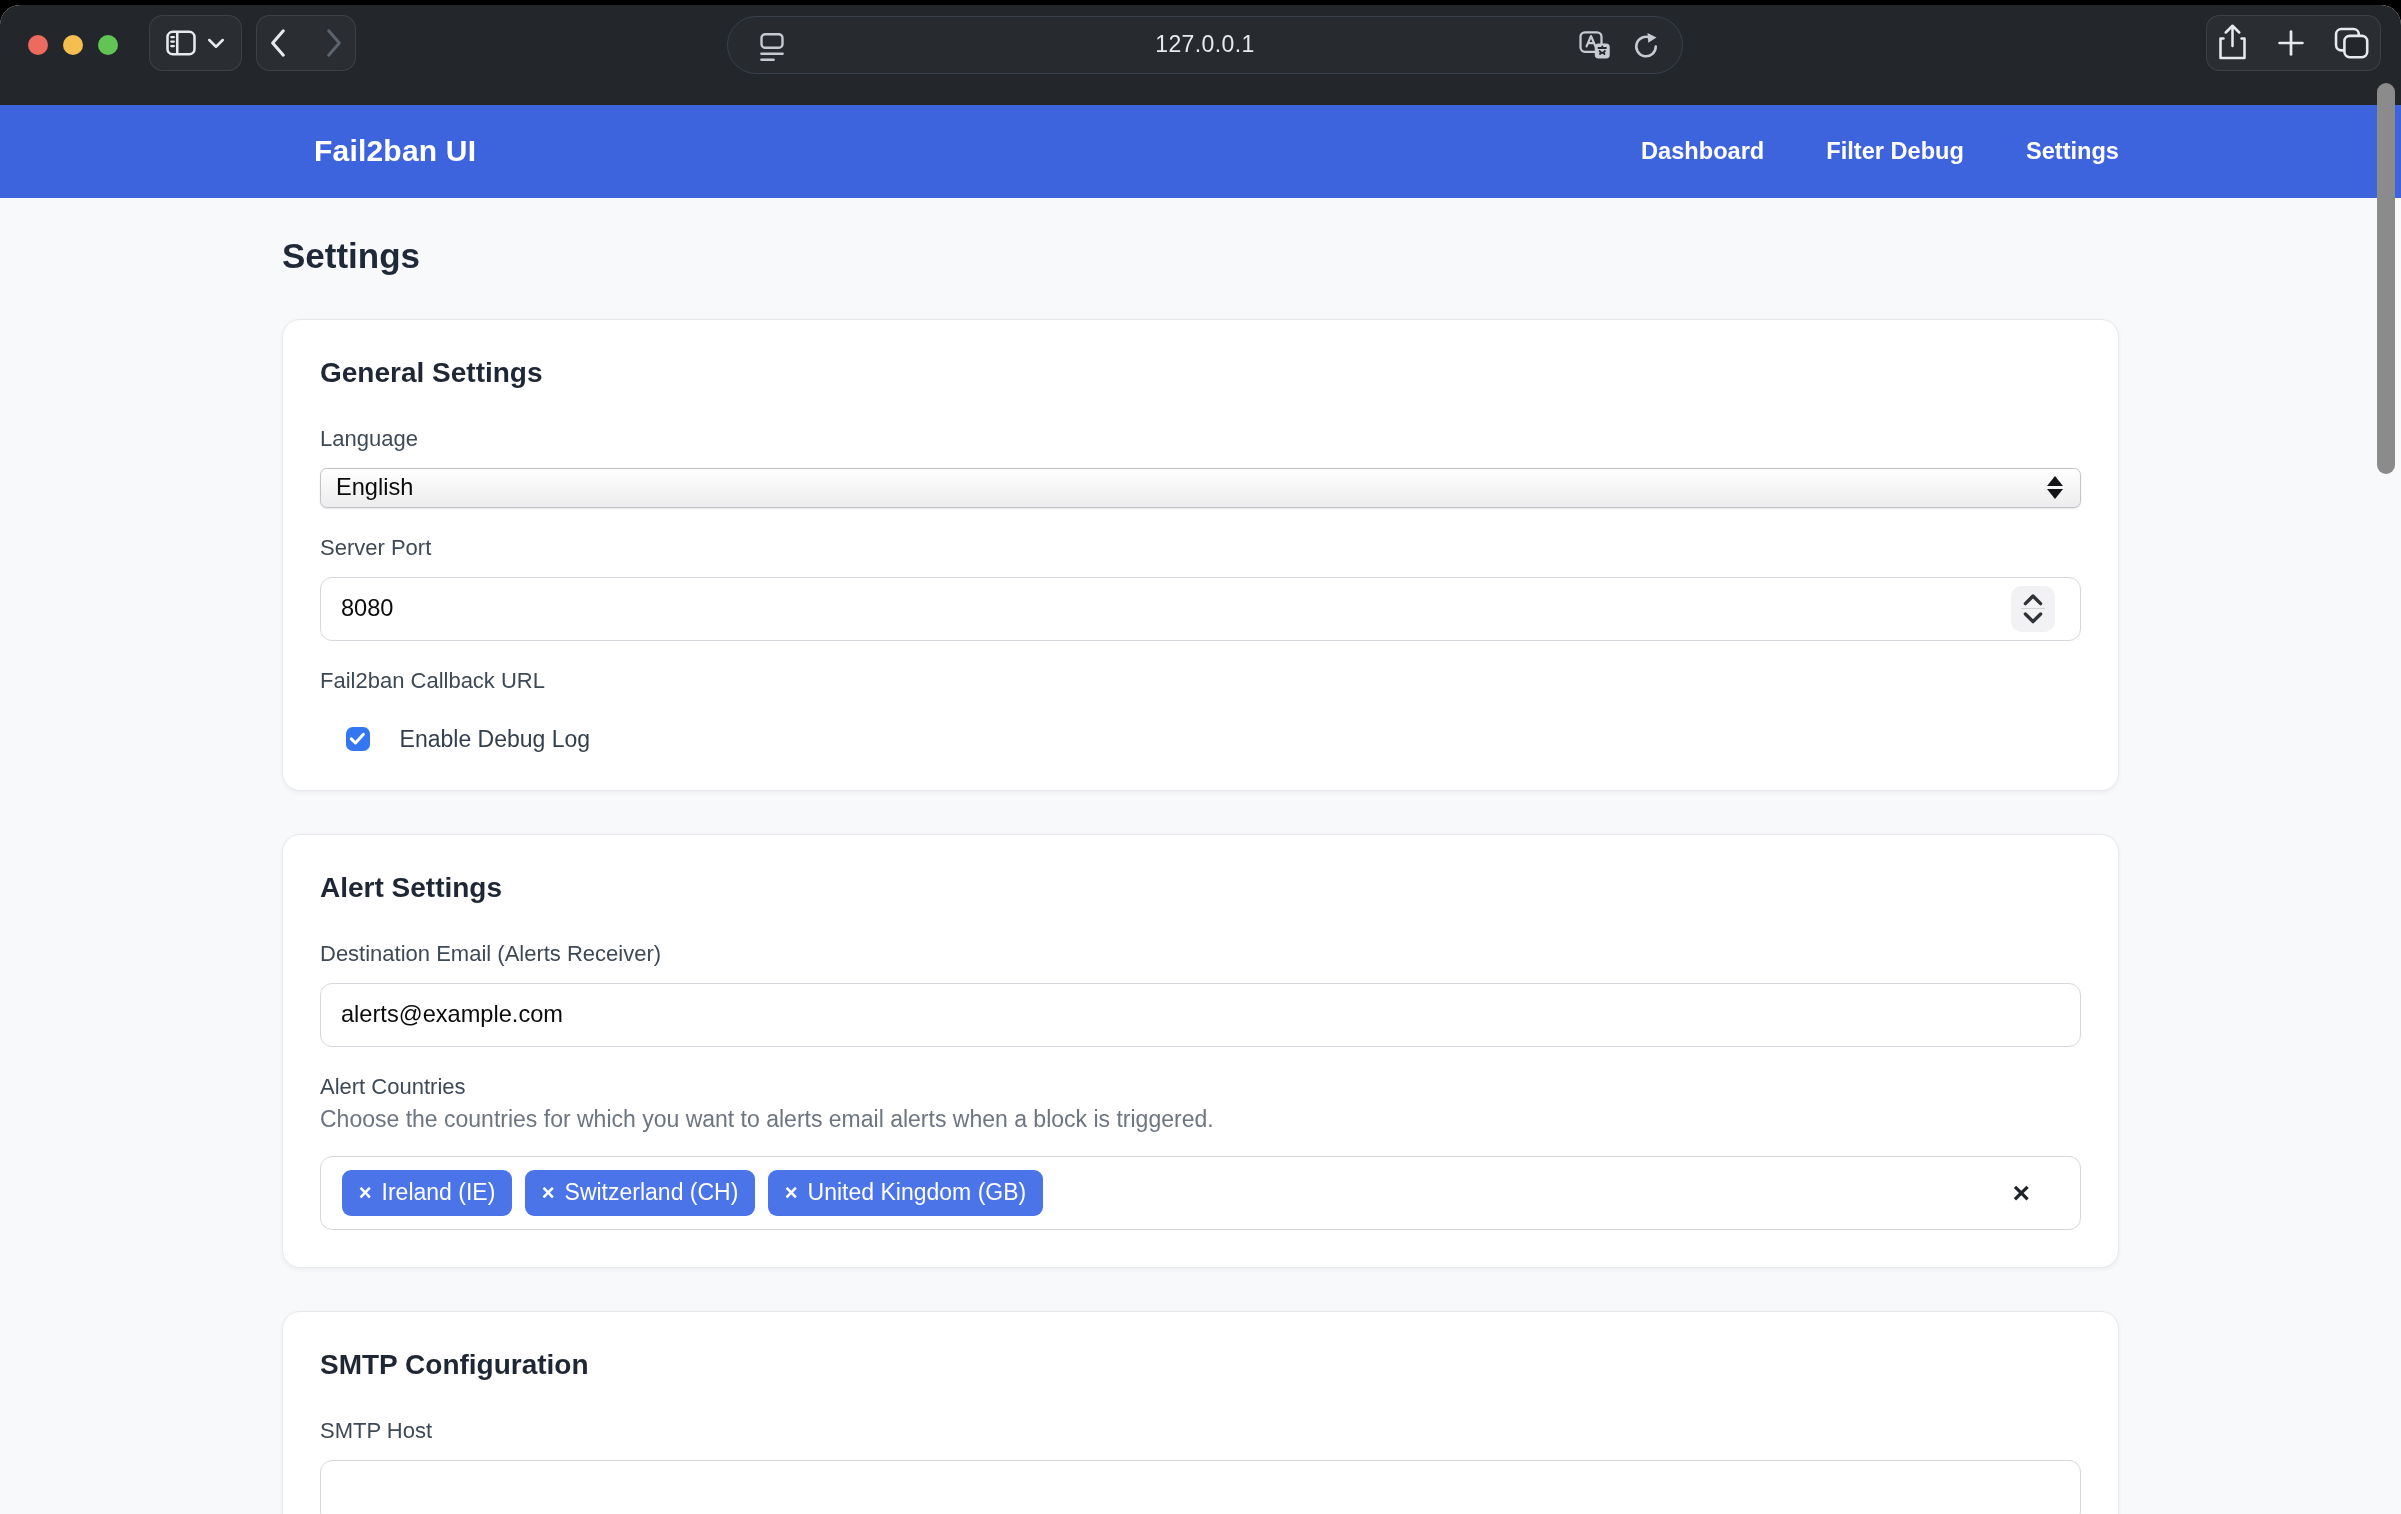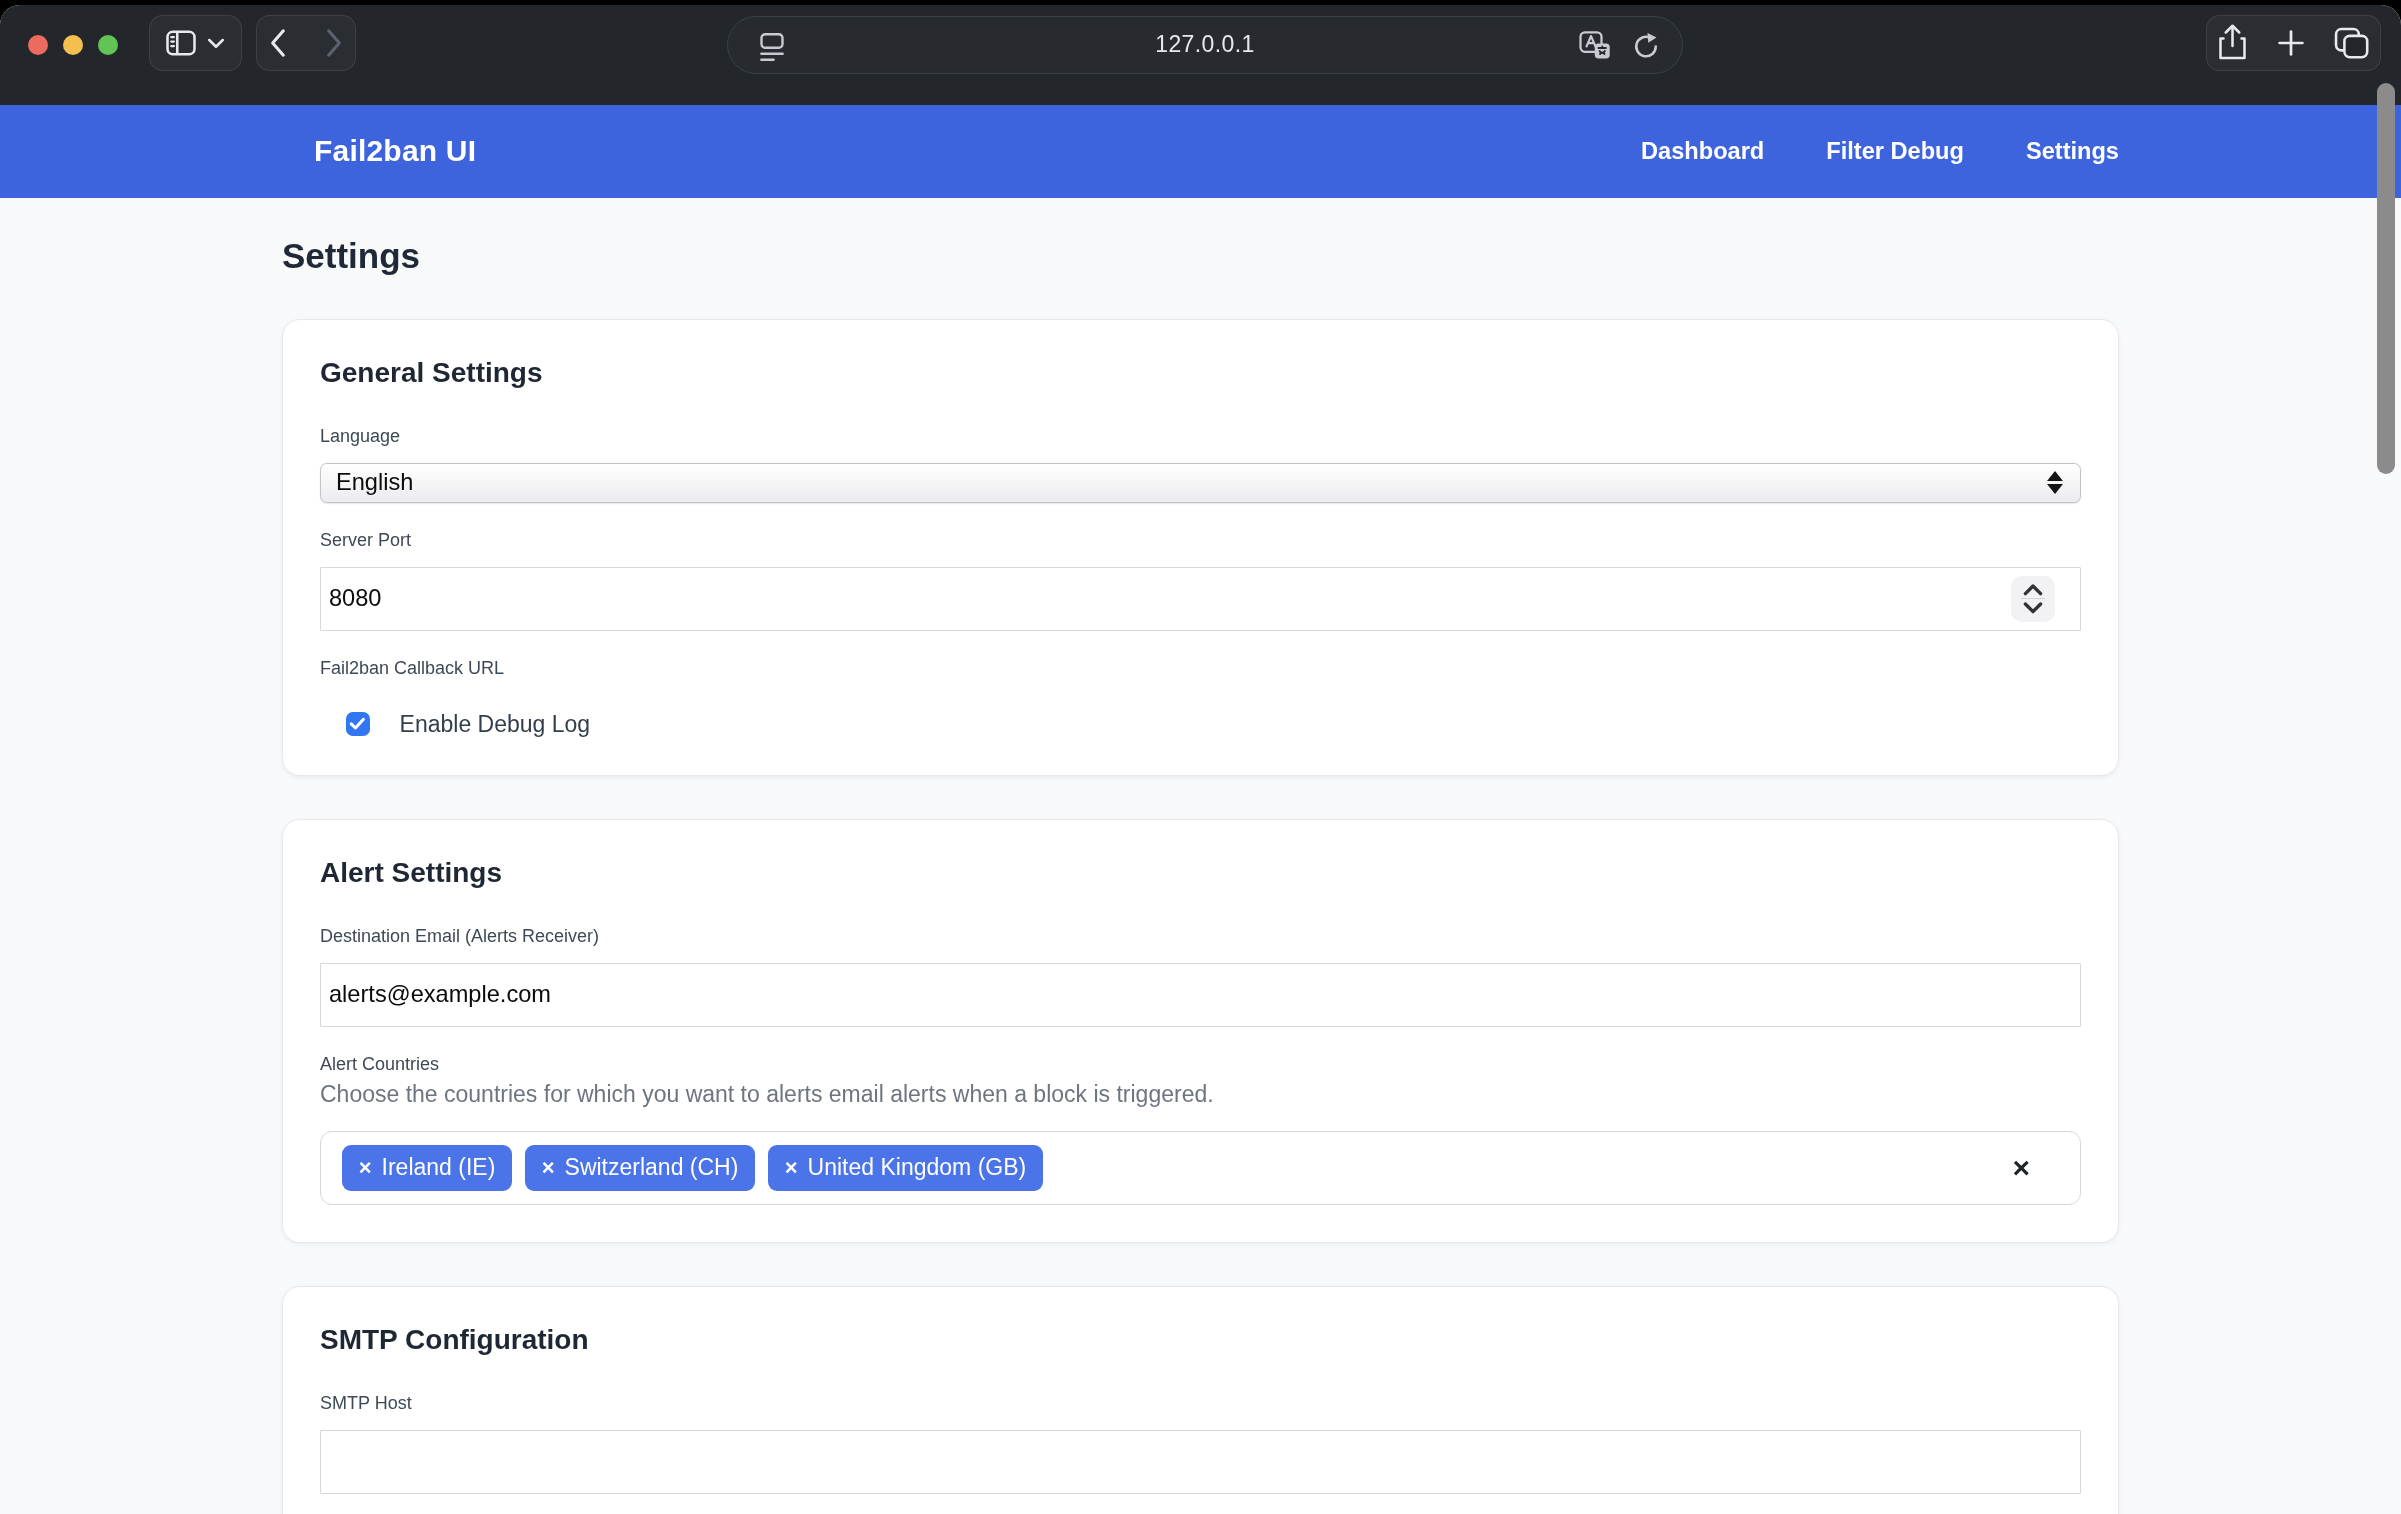--- a/index.html
+++ b/index.html
@@ -44,35 +44,35 @@
 
   
   .content { background:#F8F9FB; height:1338px; }
   .container { width:1837px; margin:0 auto; }
   .page-title { padding-top:38px; font-size:35px; font-weight:700; color:#1F2937; }
 
   .card { background:#FFFFFF; border:1.1px solid #E7E9ED; border-radius:18px;
           box-shadow:0 1.5px 4.6px rgba(16,24,40,0.05); padding:37px; margin-top:43px; }
   .card-title { font-size:28px; font-weight:700; color:#1E2733; margin-bottom:37px; }
 
-  .field-label { font-size:18px; font-weight:500; color:#3E4956; margin-bottom:16px; }
+  .field-label { font-size:22px; font-weight:500; color:#3E4956; margin-bottom:16px; }
 
   .mac-select { position:relative; width:100%; height:40px; border-radius:6.8px;
                 border:1.1px solid #C3C4C7; background:linear-gradient(#FFFFFF,#ECECEE);
                 box-shadow:0 0.8px 1.5px rgba(0,0,0,0.10); display:flex; align-items:center;
                 padding-left:15px; font-size:23.6px; color:#0B0B0C; margin-bottom:27px; cursor:default; }
   .sel-arrows { position:absolute; right:16.7px; top:50%; transform:translateY(-50%);
                 display:flex; flex-direction:column; gap:3.8px; }
   .tri-up { width:0; height:0; border-left:8.4px solid transparent; border-right:8.4px solid transparent;
             border-bottom:10.7px solid #141416; }
   .tri-down { width:0; height:0; border-left:8.4px solid transparent; border-right:8.4px solid transparent;
               border-top:10.7px solid #141416; }
 
-  .text-input { width:100%; height:64px; border:1.1px solid #D5D8DD; border-radius:1px;
-                background:#FFFFFF; font-size:23.6px; color:#0B0B0C; padding:0 8px;
+  .text-input { width:100%; height:64px; border:1.1px solid #D5D8DD; border-radius:12px;
+                background:#FFFFFF; font-size:23.6px; color:#0B0B0C; padding:0 20px;
                 font-family:"Liberation Sans","DejaVu Sans",sans-serif; outline:none; }
   .input-wrap { position:relative; margin-bottom:27px; }
   .spinner { position:absolute; right:26px; top:50%; transform:translateY(-50%);
              width:44px; height:46px; background:#F2F2F4; border-radius:10.7px;
              display:flex; flex-direction:column; align-items:center; justify-content:center; gap:1.5px;
              cursor:pointer; }
   .spinner .sep { width:24px; height:1.5px; background:#D4D4D8; }
 
   .check-row { display:flex; align-items:center; margin-top:32px;padding-left:26px; }
   .checkbox { width:23.6px; height:23.6px; border-radius:6.8px; background:#3276F1;

